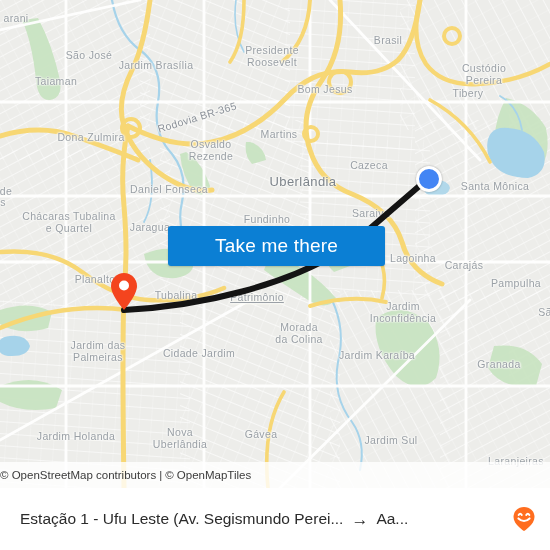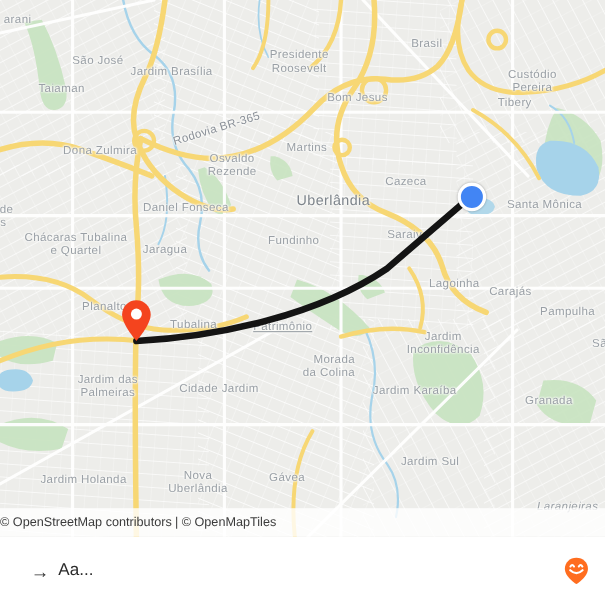--- a/index.html
+++ b/index.html
@@ -326,57 +326,59 @@
 e Quartel</div>
         <div class="place-label" style="left: 267px; top: 219px;">Fundinho</div>
         <div class="place-label" style="left: 371px; top: 213px;">Saraiva</div>
         <div class="place-label" style="left: 150px; top: 227px;">Jaragua</div>
         <div class="place-label" style="left: 413px; top: 258px;">Lagoinha</div>
         <div class="place-label" style="left: 464px; top: 265px;">Carajás</div>
         <div class="place-label" style="left: 95px; top: 279px;">Planalto</div>
         <div class="place-label" style="left: 516px; top: 283px;">Pampulha</div>
         <div class="place-label" style="left: 176px; top: 295px;">Tubalina</div>
         <div class="place-label" style="left: 257px; top: 297px; text-decoration: underline;">Patrimônio</div>
-        <div class="place-label" style="left: 299px; top: 333px; text-align: right;">Morada
+        <div class="place-label" style="left: 299px; top: 333px;">Morada
 da Colina</div>
         <div class="place-label" style="left: 403px; top: 312px;">Jardim
 Inconfidência</div>
         <div class="place-label" style="left: 545px; top: 312px;">Sã</div>
         <div class="place-label" style="left: 98px; top: 351px;">Jardim das
 Palmeiras</div>
         <div class="place-label" style="left: 199px; top: 353px;">Cidade Jardim</div>
         <div class="place-label" style="left: 377px; top: 355px;">Jardim Karaíba</div>
         <div class="place-label" style="left: 499px; top: 364px;">Granada</div>
         <div class="place-label" style="left: 76px; top: 436px;">Jardim Holanda</div>
         <div class="place-label" style="left: 180px; top: 438px;">Nova
 Uberlândia</div>
         <div class="place-label" style="left: 261px; top: 434px;">Gávea</div>
-        <div class="place-label" style="left: 391px; top: 420px;">Jardim Sul</div>
-        <div class="place-label" style="left: 516px; top: 461px; font-style: italic;">Laranjeiras</div>
+        <div class="place-label" style="left: 391px; top: 440px;">Jardim Sul</div>
+        <div class="place-label" style="left: 516px; top: 461px;">Laranjeiras</div>
       </div>
 
     <svg id="route-svg" viewBox="0 0 550 488">
       <path d="M124 310 C 200 306, 290 286, 352 244 L 424 182" fill="none" stroke="#141414" stroke-width="6" stroke-linecap="round"></path>
     </svg>
 
     <svg id="origin-marker" viewBox="0 0 28 39">
       <path d="M14 1 C6.8 1 1 6.8 1 14 c0 9.6 13 24 13 24 s13 -14.4 13 -24 C27 6.8 21.2 1 14 1 z" fill="#f4441e"></path>
       <circle cx="14" cy="13.5" r="5" fill="#ffffff"></circle>
     </svg>
 
     <div id="dest-marker"></div>
 
+    <button id="take-me-there">Take me there</button>
 
     <div id="attribution">
       <a href="#">© OpenStreetMap contributors</a><span class="sep">|</span><a href="#">© OpenMapTiles</a>
     </div>
   </div>
 
   <div id="footer">
     <div id="trip-title">
+      <span id="trip-origin">Estação 1 - Ufu Leste (Av. Segismundo Perei...</span>
       <span id="trip-arrow">→</span>
       <span id="trip-dest">Aa...</span>
     </div>
 
     <div id="moovit-logo">
       <svg width="24" height="26" viewBox="0 0 24 26">
         <path d="M12 1 C6 1 1.5 5.4 1.5 11 c0 7.6 10.5 14 10.5 14 s10.5 -6.4 10.5 -14 C22.5 5.4 18 1 12 1 z" fill="#ff6d1f"></path>
         <path d="M6.6 9 q1.6 -2.6 3.2 0" stroke="#ffffff" stroke-width="1.9" fill="none" stroke-linecap="round"></path>
         <path d="M14.2 9 q1.6 -2.6 3.2 0" stroke="#ffffff" stroke-width="1.9" fill="none" stroke-linecap="round"></path>
         <path d="M6.4 12.4 q5.6 5.2 11.2 0" stroke="#ffffff" stroke-width="2" fill="none" stroke-linecap="round"></path>

